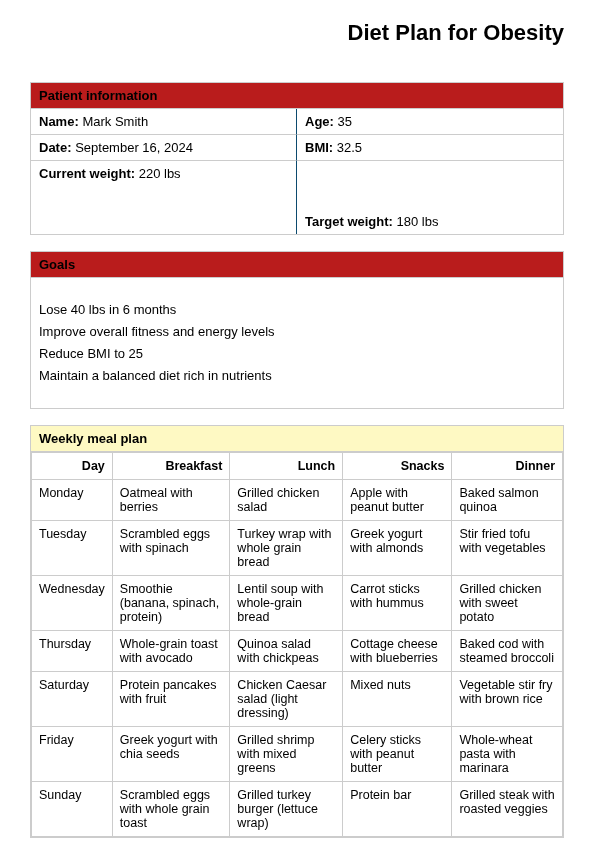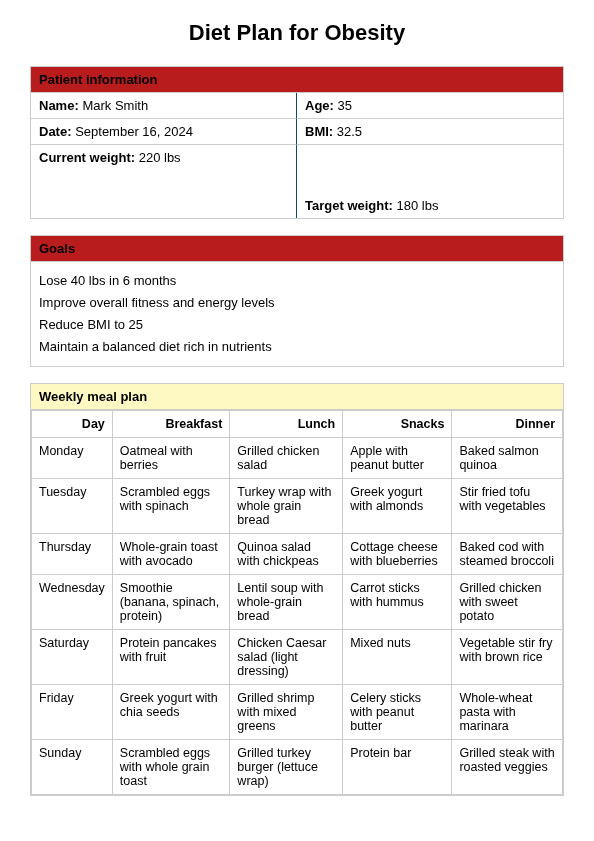--- a/index.html
+++ b/index.html
@@ -6,24 +6,24 @@
     body {
       font-family: Arial, Helvetica, sans-serif;
       font-size: 13px;
       background: #fff;
       color: #000;
       width: 594px;
       min-height: 841px;
       padding: 20px 30px;
     }
     h1 {
-      text-align: center;
+      text-align: right;
       font-size: 22px;
       font-weight: bold;
-      margin-bottom: 20px;
+      margin-bottom: 36px;
     }
     .section {
       border: 1px solid #ccc;
       margin-bottom: 16px;
     }
     .section-header {
       background: #b91c1c;
       font-weight: bold;
       padding: 5px 8px;
       border-bottom: 1px solid #ccc;
@@ -38,21 +38,21 @@
       border-right: 1px solid #0c4a6e;
     }
     .info-cell:nth-child(even) {
       border-right: none;
     }
     .info-cell:nth-last-child(-n+2) {
       border-bottom: none;
     }
     .info-cell strong { font-weight: bold; }
     .goals-content {
-      padding: 8px 8px;
+      padding: 21px 8px;
       line-height: 1.7;
     }
     table {
       width: 100%;
       border-collapse: collapse;
     }
     table th, table td {
       border: 1px solid #ccc;
       padding: 6px 7px;
       vertical-align: top;
@@ -143,32 +143,32 @@
           <td>Baked salmon quinoa</td>
         </tr>
         <tr>
           <td>Tuesday</td>
           <td>Scrambled eggs with spinach</td>
           <td>Turkey wrap with whole grain bread</td>
           <td>Greek yogurt with almonds</td>
           <td>Stir fried tofu with vegetables</td>
         </tr>
         <tr>
+          <td>Wednesday</td>
+          <td>Smoothie (banana, spinach, protein)</td>
+          <td>Lentil soup with whole-grain bread</td>
+          <td>Carrot sticks with hummus</td>
+          <td>Grilled chicken with sweet potato</td>
+        </tr>
+        <tr>
           <td>Thursday</td>
           <td>Whole-grain toast with avocado</td>
           <td>Quinoa salad with chickpeas</td>
           <td>Cottage cheese with blueberries</td>
           <td>Baked cod with steamed broccoli</td>
-        </tr>
-        <tr>
-          <td>Wednesday</td>
-          <td>Smoothie (banana, spinach, protein)</td>
-          <td>Lentil soup with whole-grain bread</td>
-          <td>Carrot sticks with hummus</td>
-          <td>Grilled chicken with sweet potato</td>
         </tr>
         <tr>
           <td>Saturday</td>
           <td>Protein pancakes with fruit</td>
           <td>Chicken Caesar salad (light dressing)</td>
           <td>Mixed nuts</td>
           <td>Vegetable stir fry with brown rice</td>
         </tr>
         <tr>
           <td>Friday</td>

